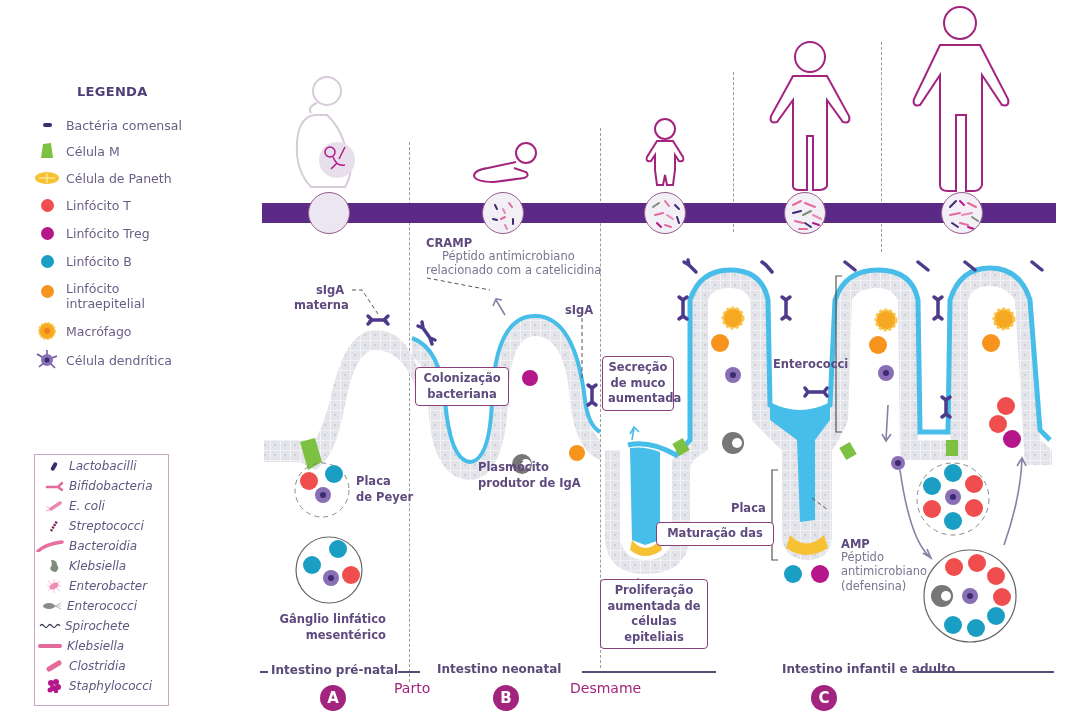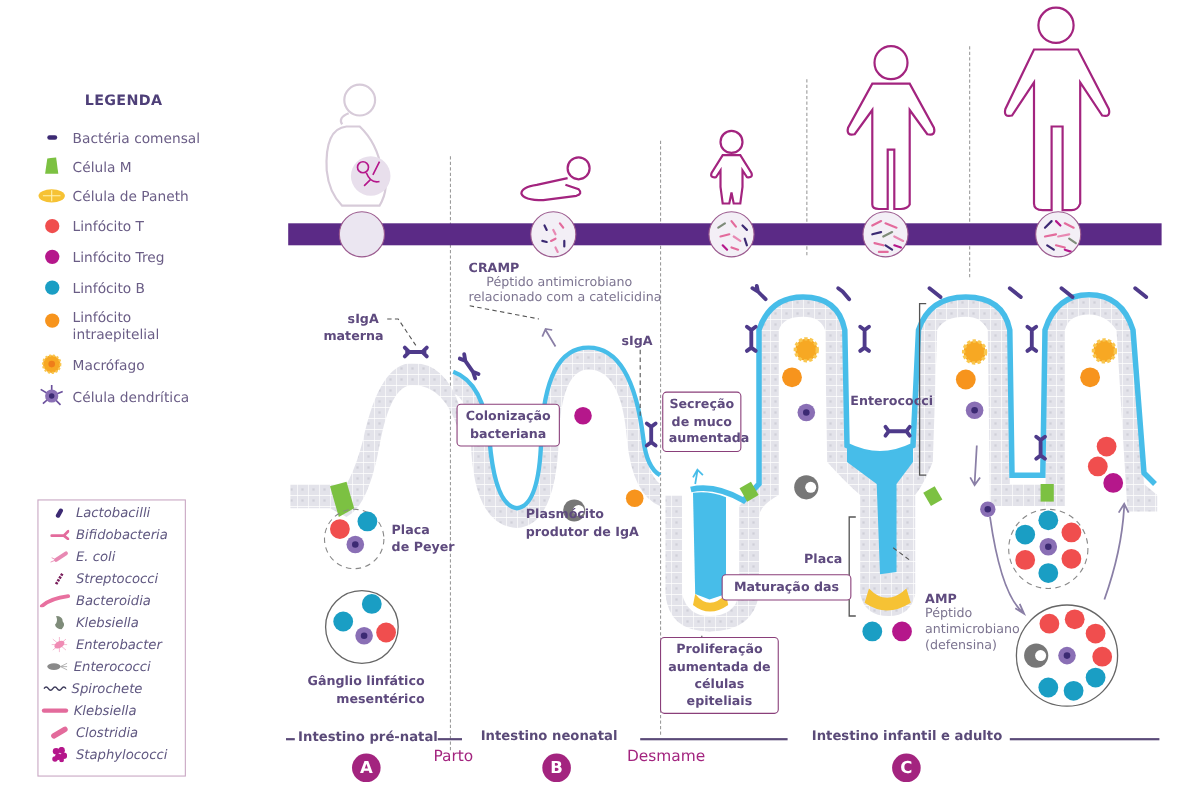--- a/index.html
+++ b/index.html
@@ -522,21 +522,21 @@
   <div>Péptido</div>
   <div>antimicrobiano</div>
   <div>(defensina)</div>
 </div>
 
 <div class="abs stage-line" style="left:260px;top:671px;width:8px"></div>
 <div class="abs stage-label" style="left:271px;top:663px">Intestino pré-natal</div>
 <div class="abs stage-line" style="left:398px;top:671px;width:22px"></div>
 <div class="abs stage-label" style="left:437px;top:662px">Intestino neonatal</div>
 <div class="abs stage-line" style="left:582px;top:671px;width:134px"></div>
-<div class="abs stage-label" style="left:738px;top:662px">Intestino infantil e adulto</div>
+<div class="abs stage-label" style="left:782px;top:662px">Intestino infantil e adulto</div>
 <div class="abs stage-line" style="left:918px;top:671px;width:136px"></div>
 
 <div class="abs stage-badge" style="left:320px;top:685px">A</div>
 <div class="abs stage-badge" style="left:493px;top:685px">B</div>
 <div class="abs stage-badge" style="left:811px;top:685px">C</div>
 
 <div class="abs milestone" style="left:394px;top:680px">Parto</div>
 <div class="abs milestone" style="left:570px;top:680px">Desmame</div>
 
 </body></html>

